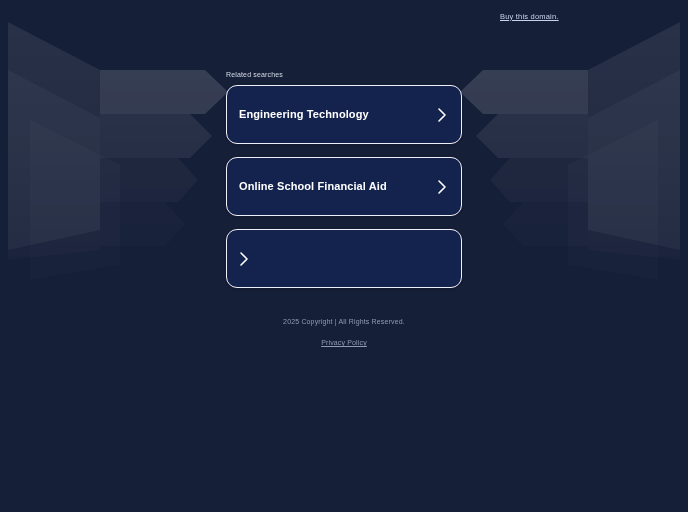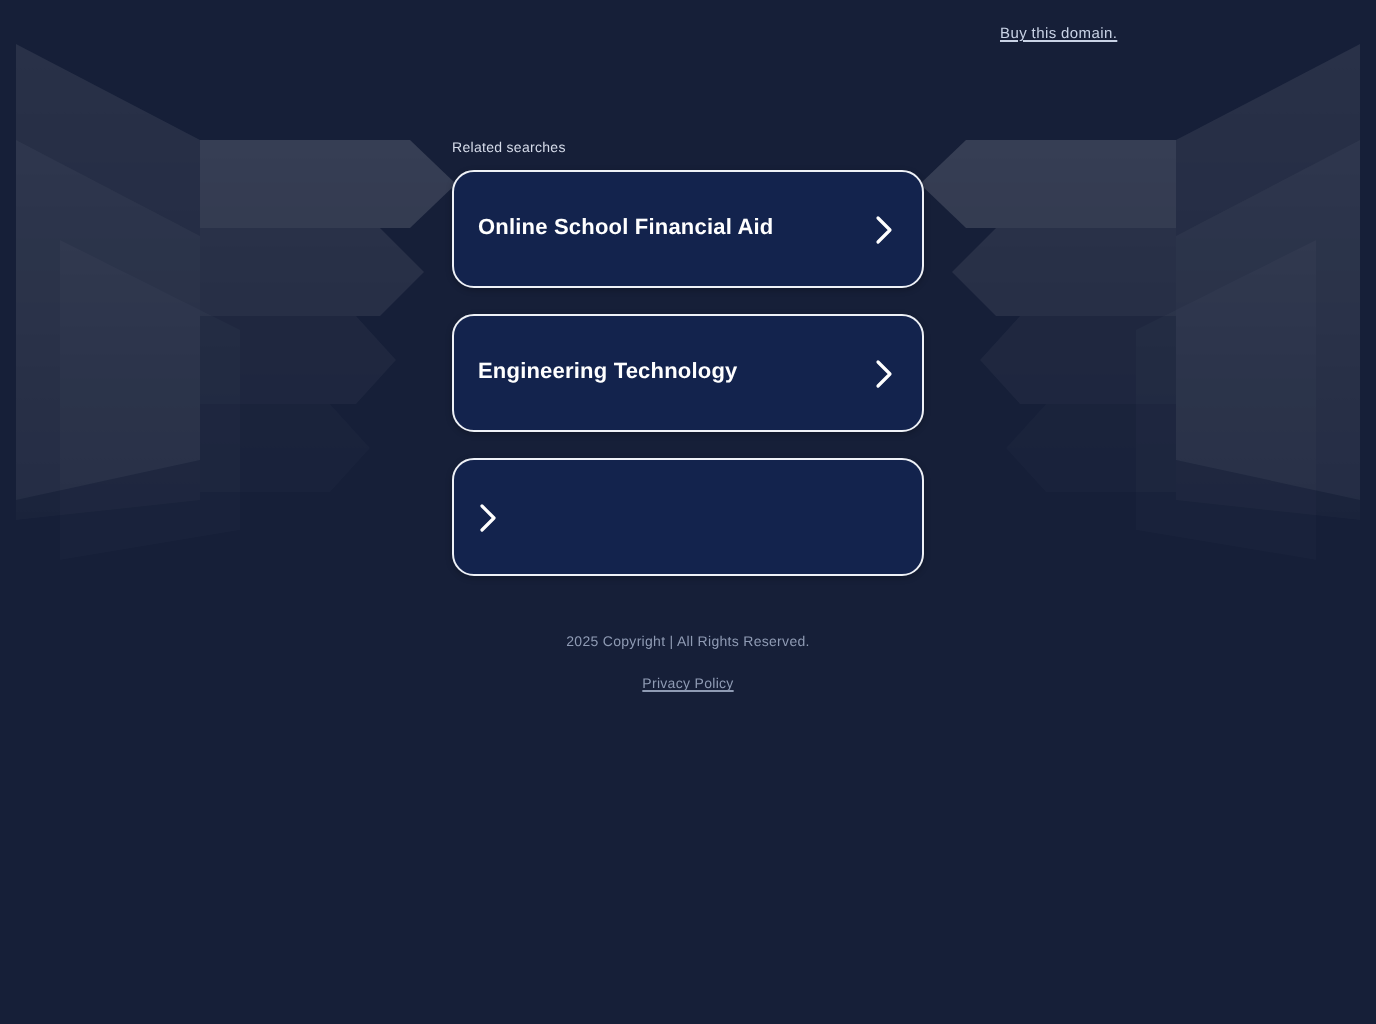--- a/index.html
+++ b/index.html
@@ -173,45 +173,45 @@
 
   <div class="topbar">
     <a class="buy-link" href="#">Buy this domain.</a>
   </div>
 
   <div class="searches-wrap">
 
     <div class="related-label">Related searches</div>
 
     <div class="card">
+      <span class="card-title">Engineering Technology</span>
+      <span class="chev">
+        <svg width="10" height="16" viewBox="0 0 10 16" fill="none" xmlns="http://www.w3.org/2000/svg">
+          <path d="M2 2 L8 8 L2 14" stroke="#ffffff" stroke-width="1.6" stroke-linecap="round" stroke-linejoin="round"></path>
+        </svg>
+      </span>
+    </div>
+
+    <div class="card">
       <span class="card-title">Online School Financial Aid</span>
       <span class="chev">
         <svg width="10" height="16" viewBox="0 0 10 16" fill="none" xmlns="http://www.w3.org/2000/svg">
           <path d="M2 2 L8 8 L2 14" stroke="#ffffff" stroke-width="1.6" stroke-linecap="round" stroke-linejoin="round"></path>
         </svg>
       </span>
     </div>
 
     <div class="card">
-      <span class="card-title">Engineering Technology</span>
       <span class="chev">
         <svg width="10" height="16" viewBox="0 0 10 16" fill="none" xmlns="http://www.w3.org/2000/svg">
           <path d="M2 2 L8 8 L2 14" stroke="#ffffff" stroke-width="1.6" stroke-linecap="round" stroke-linejoin="round"></path>
         </svg>
       </span>
     </div>
 
-    <div class="card">
-      <span class="chev">
-        <svg width="10" height="16" viewBox="0 0 10 16" fill="none" xmlns="http://www.w3.org/2000/svg">
-          <path d="M2 2 L8 8 L2 14" stroke="#ffffff" stroke-width="1.6" stroke-linecap="round" stroke-linejoin="round"></path>
-        </svg>
-      </span>
-    </div>
-
   </div>
 
   <div class="footer">
     <div class="copyright">2025 Copyright | All Rights Reserved.</div>
     <a class="privacy-link" href="#">Privacy Policy</a>
   </div>
 
 </div>
 
 </body></html>

